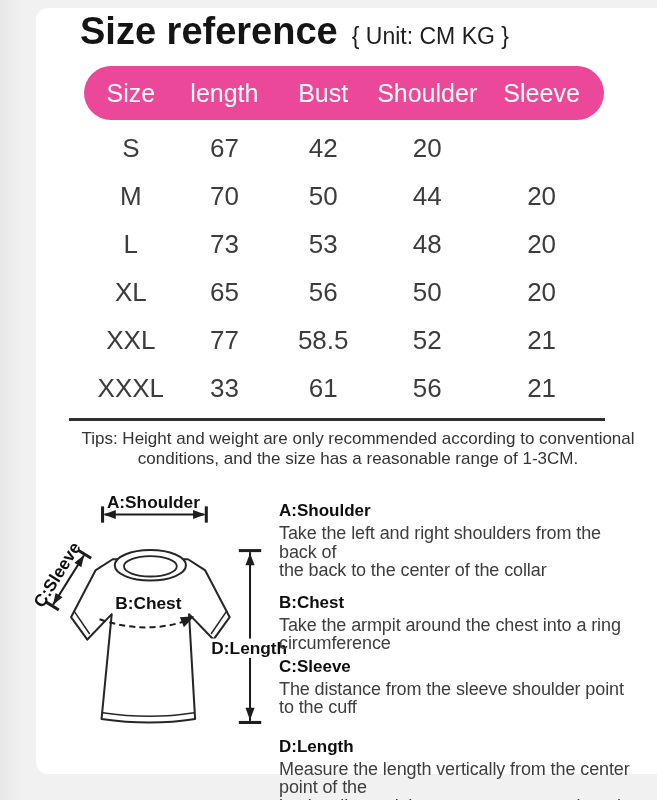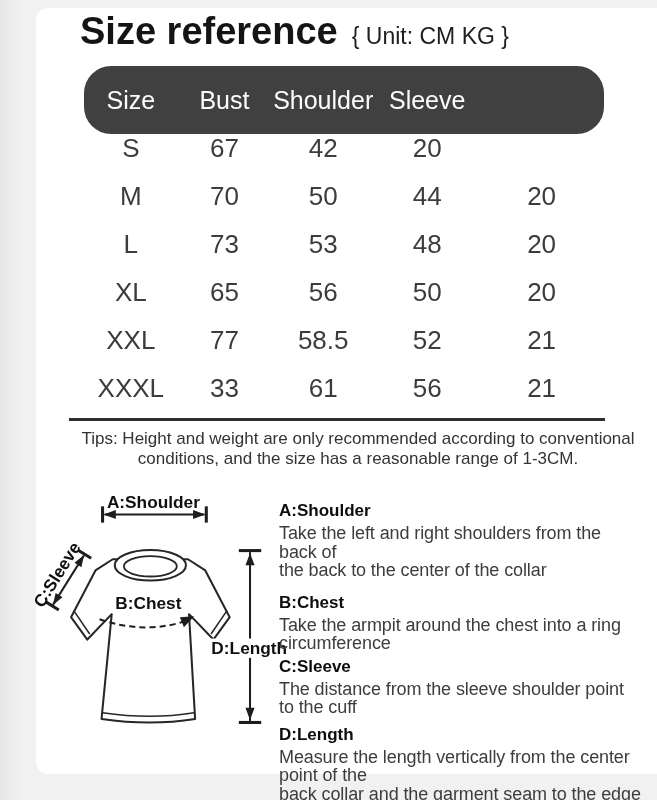--- a/index.html
+++ b/index.html
@@ -13,54 +13,55 @@
     position:absolute;left:36px;top:8px;width:600px;height:766px;
     background:#ffffff;border-radius:12px;padding-left:44px;
   }
   
   .title{position:absolute;left:44px;top:2px;white-space:nowrap;}
   .title .main{font-size:38px;font-weight:bold;color:#141414;letter-spacing:0px;}
   .title .unit{font-size:23px;font-weight:400;color:#1e1e1e;margin-left:14px;}
   
   .grid5{display:grid;grid-template-columns:18% 18% 20% 20% 24%;align-items:center;text-align:center;}
   .pill{
-    position:absolute;left:48px;top:58px;width:520px;height:68px;
-    background:#404040;border-radius:27px;color:#fcfcfc;font-size:25px;
+    position:absolute;left:48px;top:58px;width:520px;height:54px;
+    background:#ec4899;border-radius:27px;color:#fcfcfc;font-size:25px;
   }
   .rows{position:absolute;left:48px;top:116px;width:520px;}
   .trow{height:48px;font-size:26px;color:#3c3c3c;}
   
   .divider{position:absolute;left:33px;top:410px;width:536px;height:3px;background:#2e2e2e;}
   .tips{
     position:absolute;left:0;top:421px;width:100%;margin:0;text-align:center;
     font-size:17px;line-height:20px;color:#333;white-space:pre-line;
   }
   
   .diagram{position:absolute;left:0;top:477px;width:245px;height:300px;}
   .diagram svg{overflow:visible;display:block;}
   .diagram text{font-family:"Liberation Sans",sans-serif;font-weight:bold;font-size:17px;fill:#101010;}
   
   .guide{position:absolute;left:243px;top:493px;width:364px;}
   .guide h3{margin:0 0 3px 0;font-size:17px;line-height:20px;color:#0d0d0d;font-weight:bold;}
   .guide p{margin:0 0 10px 0;font-size:18px;line-height:18.5px;color:#3d3d3d;letter-spacing:-0.1px;white-space:pre-line;}
   .guide .g1 p{margin-bottom:13px;}
   .guide .g2 p{margin-bottom:4px;}
-  .guide .g3 p{margin-bottom:8px;}
+  .guide .g3 p{margin-bottom:20px;}
 </style>
 </head>
 <body>
 
 <div class="card">
 
   <div class="title">
     <span class="main">Size reference</span><span class="unit">{ Unit: CM KG }</span>
   </div>
 
   <div class="pill grid5">
     <span>Size</span>
+    <span>length</span>
     <span>Bust</span>
     <span>Shoulder</span>
     <span>Sleeve</span>
   </div>
 
   <div class="rows">
     <div class="trow grid5">
       <span>S</span>
       <span>67</span>
       <span>42</span>

